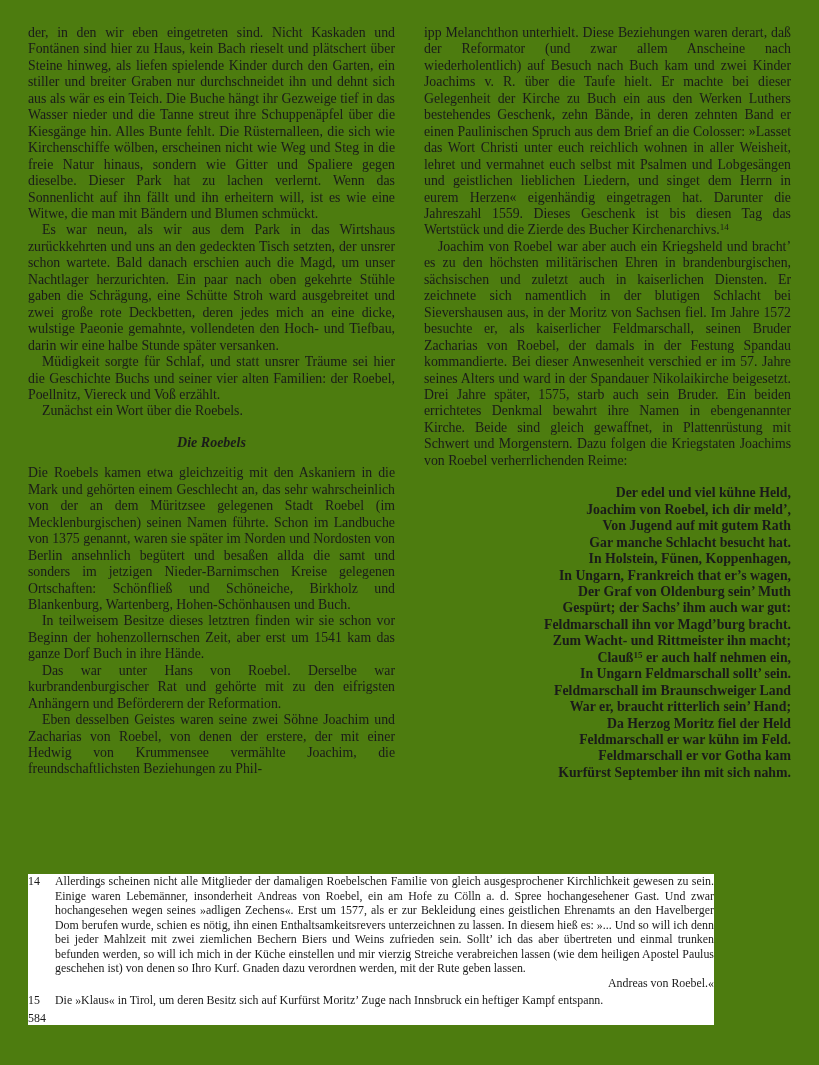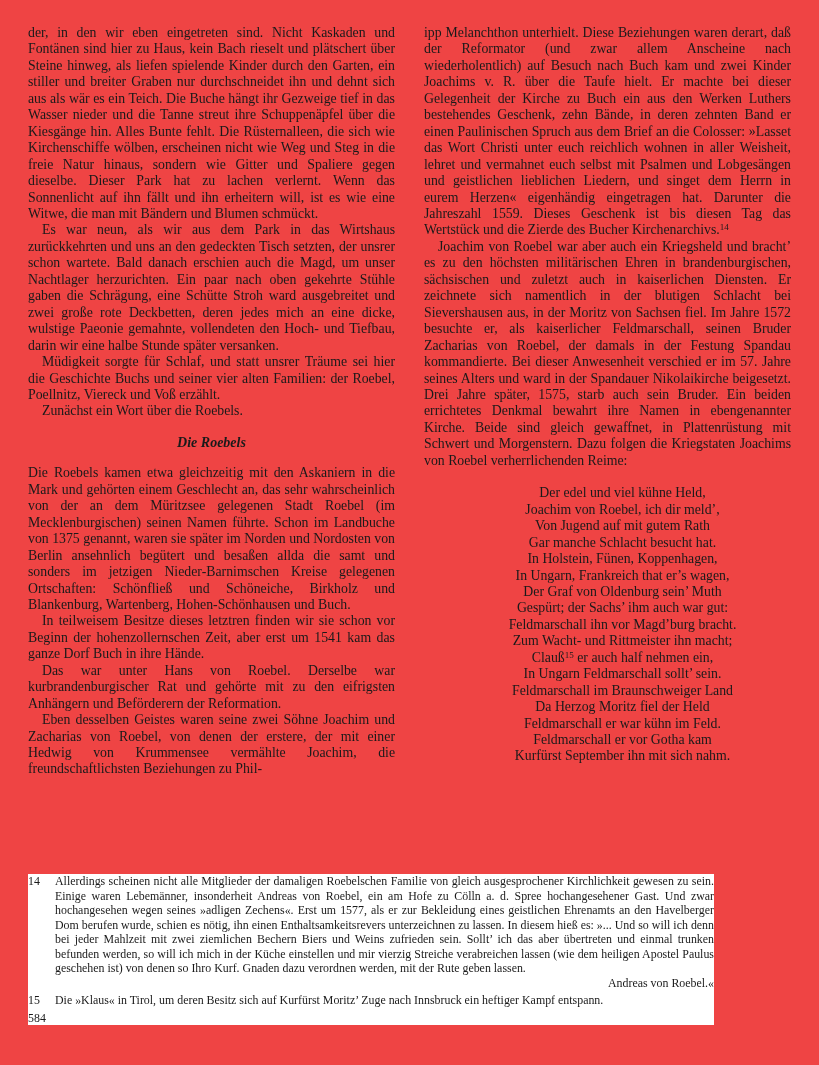--- a/index.html
+++ b/index.html
@@ -2,21 +2,21 @@
 <html lang="de"><head>
 <meta charset="utf-8">
 <style>
   html, body { margin: 0; padding: 0; }
   body { background: #ffffff; }
 
   .page {
     position: relative;
     width: 819px;
     height: 1065px;
-    background: #ef4444;
+    background: #4d7c0f;
     color: #1a1a1a;
     font-family: "Liberation Serif", "DejaVu Serif", serif;
     overflow: hidden;
   }
 
   .columns {
     position: absolute;
     left: 28px;
     top: 25px;
     width: 763px;
@@ -42,21 +42,22 @@
   .section-heading {
     font-size: 14px;
     font-weight: bold;
     font-style: italic;
     text-align: center;
     margin: 15px 0 14px 0;
   }
 
   .poem {
     margin: 16px 0 0 30px;
-    text-align: center;
+    text-align: right;
+    font-weight: bold;
   }
   .poem-line { white-space: nowrap; }
 
   .fn-ref {
     font-size: 9px;
     line-height: 0;
     vertical-align: baseline;
     position: relative;
     top: -4px;
   }
@@ -113,20 +114,21 @@
         <div class="poem-line">Gar manche Schlacht besucht hat.</div>
         <div class="poem-line">In Holstein, Fünen, Koppenhagen,</div>
         <div class="poem-line">In Ungarn, Frankreich that er’s wagen,</div>
         <div class="poem-line">Der Graf von Oldenburg sein’ Muth</div>
         <div class="poem-line">Gespürt; der Sachs’ ihm auch war gut:</div>
         <div class="poem-line">Feldmarschall ihn vor Magd’burg bracht.</div>
         <div class="poem-line">Zum Wacht- und Rittmeister ihn macht;</div>
         <div class="poem-line"><span>Clauß</span><sup class="fn-ref">15</sup><span> er auch half nehmen ein,</span></div>
         <div class="poem-line">In Ungarn Feldmarschall sollt’ sein.</div>
         <div class="poem-line">Feldmarschall im Braunschweiger Land</div>
+        <div class="poem-line">War er, braucht ritterlich sein’ Hand;</div>
         <div class="poem-line">Da Herzog Moritz fiel der Held</div>
         <div class="poem-line">Feldmarschall er war kühn im Feld.</div>
         <div class="poem-line">Feldmarschall er vor Gotha kam</div>
         <div class="poem-line">Kurfürst September ihn mit sich nahm.</div>
       </div>
     </section>
 
   </main>
 
   <footer class="footnotes">

